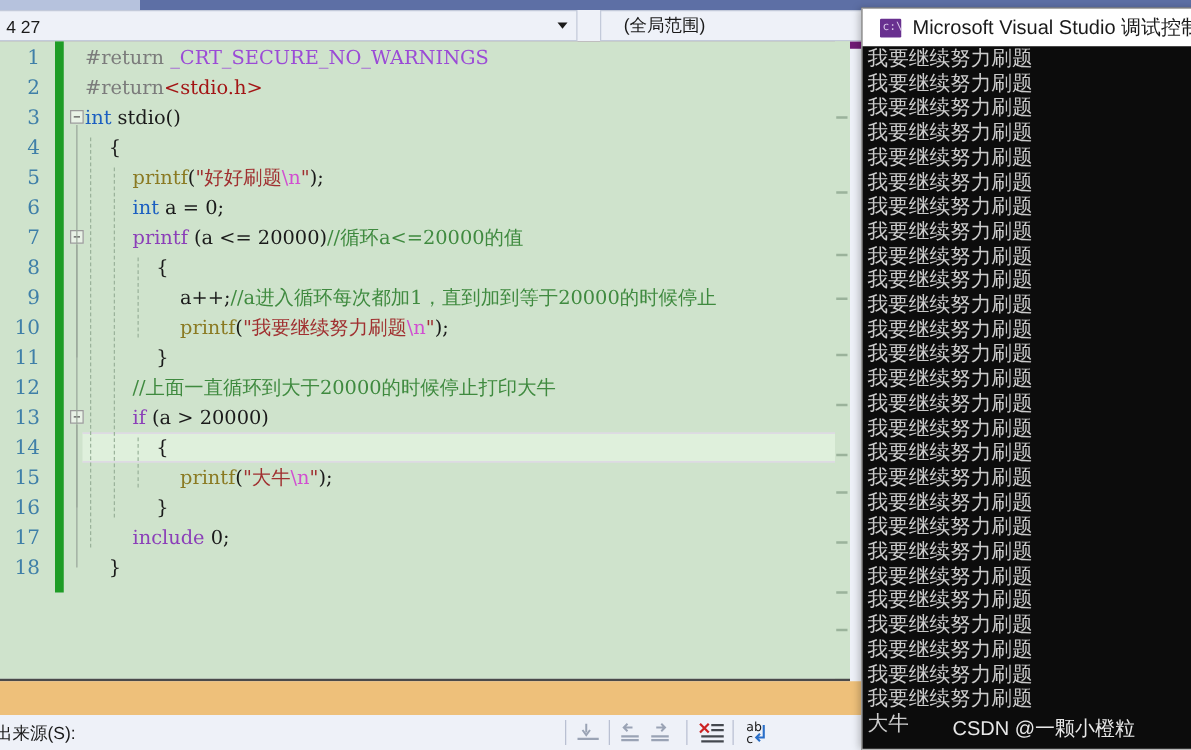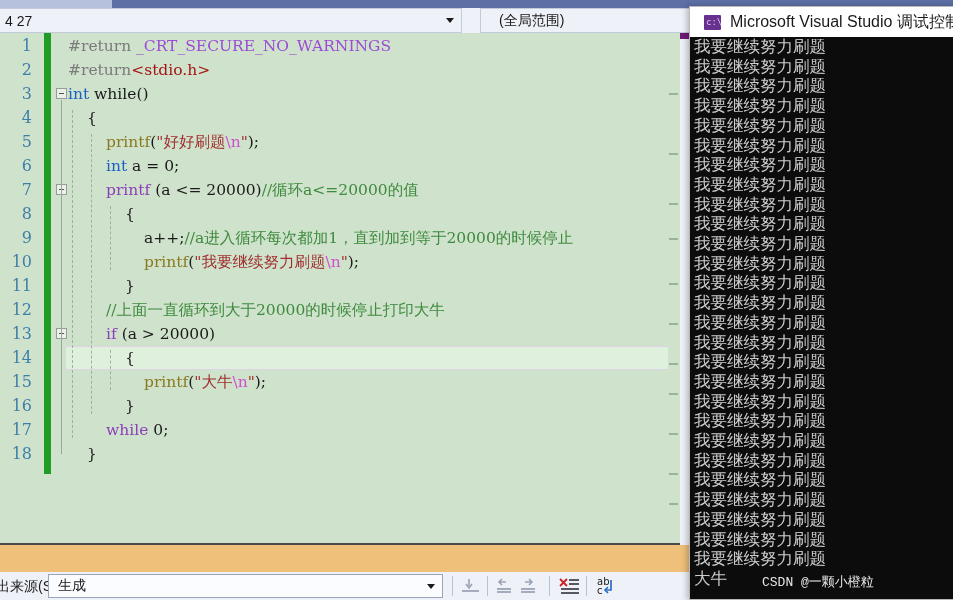--- a/index.html
+++ b/index.html
@@ -86,22 +86,22 @@
                  display:flex;align-items:center;}
   .console-ico{width:17px;height:15px;background:#68308f;margin-left:14px;border-radius:1px;
                position:relative;flex:none;}
   .console-ico:after{content:"c:\\";position:absolute;left:2px;top:0px;color:#d9c7ea;
                      font-family:"DejaVu Sans Mono",monospace;font-size:9px;line-height:15px;}
   .console-title .t{font-size:16px;color:#1a1a1a;margin-left:9px;white-space:nowrap;
                     font-family:"Liberation Sans",sans-serif;}
   .console-body{position:absolute;left:0;top:30px;width:268px;height:562px;overflow:hidden;}
   .cline{font-family:"DejaVu Sans","Liberation Sans",sans-serif;font-size:16.5px;
          line-height:19.7px;color:#cccccc;padding-left:4px;white-space:nowrap;}
-  .watermark{position:absolute;left:72px;top:566px;font-size:13px;color:#e8e8e8;
-             font-family:Liberation Mono, monospace;white-space:nowrap;}
+  .watermark{position:absolute;left:72px;top:566px;font-size:16px;color:#e8e8e8;
+             font-family:Liberation Sans, sans-serif;white-space:nowrap;}
 </style>
 </head>
 <body>
 
 <div id="vs-root">
 
   <div class="top-strip">
     <div class="top-strip-left"></div>
   </div>
 
@@ -116,21 +116,21 @@
   </div>
 
   <div class="editor">
     <div class="changebar"></div>
     <div id="code-lines">
         <div class="ln" style="top: 1px; left: -4px;">1</div>
         <div class="codetext" style="top: 1px; left: 68px;"><span class="c-pre">#return </span><span class="c-macro">_CRT_SECURE_NO_WARNINGS</span></div>
         <div class="ln" style="top: 25px; left: -4px;">2</div>
         <div class="codetext" style="top: 25px; left: 68px;"><span class="c-pre">#return</span><span class="c-ang">&lt;stdio.h&gt;</span></div>
         <div class="ln" style="top: 49px; left: -4px;">3</div>
-        <div class="codetext" style="top: 49px; left: 68px;"><span class="c-key">int</span><span class="c-plain"> while()</span></div>
+        <div class="codetext" style="top: 49px; left: 68px;"><span class="c-key">int</span><span class="c-plain"> stdio()</span></div>
         <div class="ln" style="top: 73px; left: -4px;">4</div>
         <div class="codetext" style="top: 73px; left: 87px;"><span class="c-plain">{</span></div>
         <div class="ln" style="top: 97px; left: -4px;">5</div>
         <div class="codetext" style="top: 97px; left: 106px;"><span class="c-fn">printf</span><span class="c-plain">(</span><span class="c-str">"好好刷题</span><span class="c-esc">\n</span><span class="c-str">"</span><span class="c-plain">);</span></div>
         <div class="ln" style="top: 121px; left: -4px;">6</div>
         <div class="codetext" style="top: 121px; left: 106px;"><span class="c-key">int</span><span class="c-plain"> a = </span><span class="c-num">0</span><span class="c-plain">;</span></div>
         <div class="ln" style="top: 145px; left: -4px;">7</div>
         <div class="codetext" style="top: 145px; left: 106px;"><span class="c-kw2">printf</span><span class="c-plain"> (a &lt;= </span><span class="c-num">20000</span><span class="c-plain">)</span><span class="c-com">//循环a&lt;=20000的值</span></div>
         <div class="ln" style="top: 169px; left: -4px;">8</div>
         <div class="codetext" style="top: 169px; left: 125px;"><span class="c-plain">{</span></div>
@@ -145,21 +145,21 @@
         <div class="ln" style="top: 289px; left: -4px;">13</div>
         <div class="codetext" style="top: 289px; left: 106px;"><span class="c-kw2">if</span><span class="c-plain"> (a &gt; </span><span class="c-num">20000</span><span class="c-plain">)</span></div>
         <div class="curline" style="top: 313px;"></div>
         <div class="ln" style="top: 313px; left: -4px;">14</div>
         <div class="codetext" style="top: 313px; left: 125px;"><span class="c-plain">{</span></div>
         <div class="ln" style="top: 337px; left: -4px;">15</div>
         <div class="codetext" style="top: 337px; left: 144px;"><span class="c-fn">printf</span><span class="c-plain">(</span><span class="c-str">"大牛</span><span class="c-esc">\n</span><span class="c-str">"</span><span class="c-plain">);</span></div>
         <div class="ln" style="top: 361px; left: -4px;">16</div>
         <div class="codetext" style="top: 361px; left: 125px;"><span class="c-plain">}</span></div>
         <div class="ln" style="top: 385px; left: -4px;">17</div>
-        <div class="codetext" style="top: 385px; left: 106px;"><span class="c-kw2">while</span><span class="c-plain"> </span><span class="c-num">0</span><span class="c-plain">;</span></div>
+        <div class="codetext" style="top: 385px; left: 106px;"><span class="c-kw2">include</span><span class="c-plain"> </span><span class="c-num">0</span><span class="c-plain">;</span></div>
         <div class="ln" style="top: 409px; left: -4px;">18</div>
         <div class="codetext" style="top: 409px; left: 87px;"><span class="c-plain">}</span></div>
         <div class="vguide" style="left: 72px; top: 77px; height: 328px;"></div>
         <div class="vguide" style="left: 91px; top: 101px; height: 280px;"></div>
         <div class="vguide" style="left: 110px; top: 173px; height: 64px;"></div>
         <div class="vguide" style="left: 110px; top: 317px; height: 40px;"></div>
       </div>
     <div id="fold-boxes">
         <div class="fold" style="left: 56px; top: 55px;"></div>
         <div class="fold" style="left: 56px; top: 151px;"></div>
@@ -181,24 +181,20 @@
       <div class="mark" style="top: 400px; background: rgb(155, 179, 155);"></div>
       <div class="mark" style="top: 440px; background: rgb(155, 179, 155);"></div>
       <div class="mark" style="top: 470px; background: rgb(155, 179, 155);"></div>
     </div>
 
   <div class="hsplit"></div>
   <div class="orangebar"></div>
 
   <div class="outpane">
     <span class="out-label">出来源(S):</span>
-    <div class="out-combo">
-      <span class="txt">生成</span>
-      <span class="nav-arrow"></span>
-    </div>
 
     <div class="out-sep" style="left:452px"></div>
     <div class="out-btn" style="left:458px">
       <svg width="26" height="22" viewBox="0 0 26 22">
         <path d="M11 4 L11 11" stroke="#9aa3b5" stroke-width="1.6" fill="none"></path>
         <path d="M8 9 L11 13 L14 9" stroke="#9aa3b5" stroke-width="1.6" fill="none"></path>
         <line x1="4" y1="16" x2="21" y2="16" stroke="#9aa3b5" stroke-width="1.8"></line>
       </svg>
     </div>
     <div class="out-sep" style="left:487px"></div>

